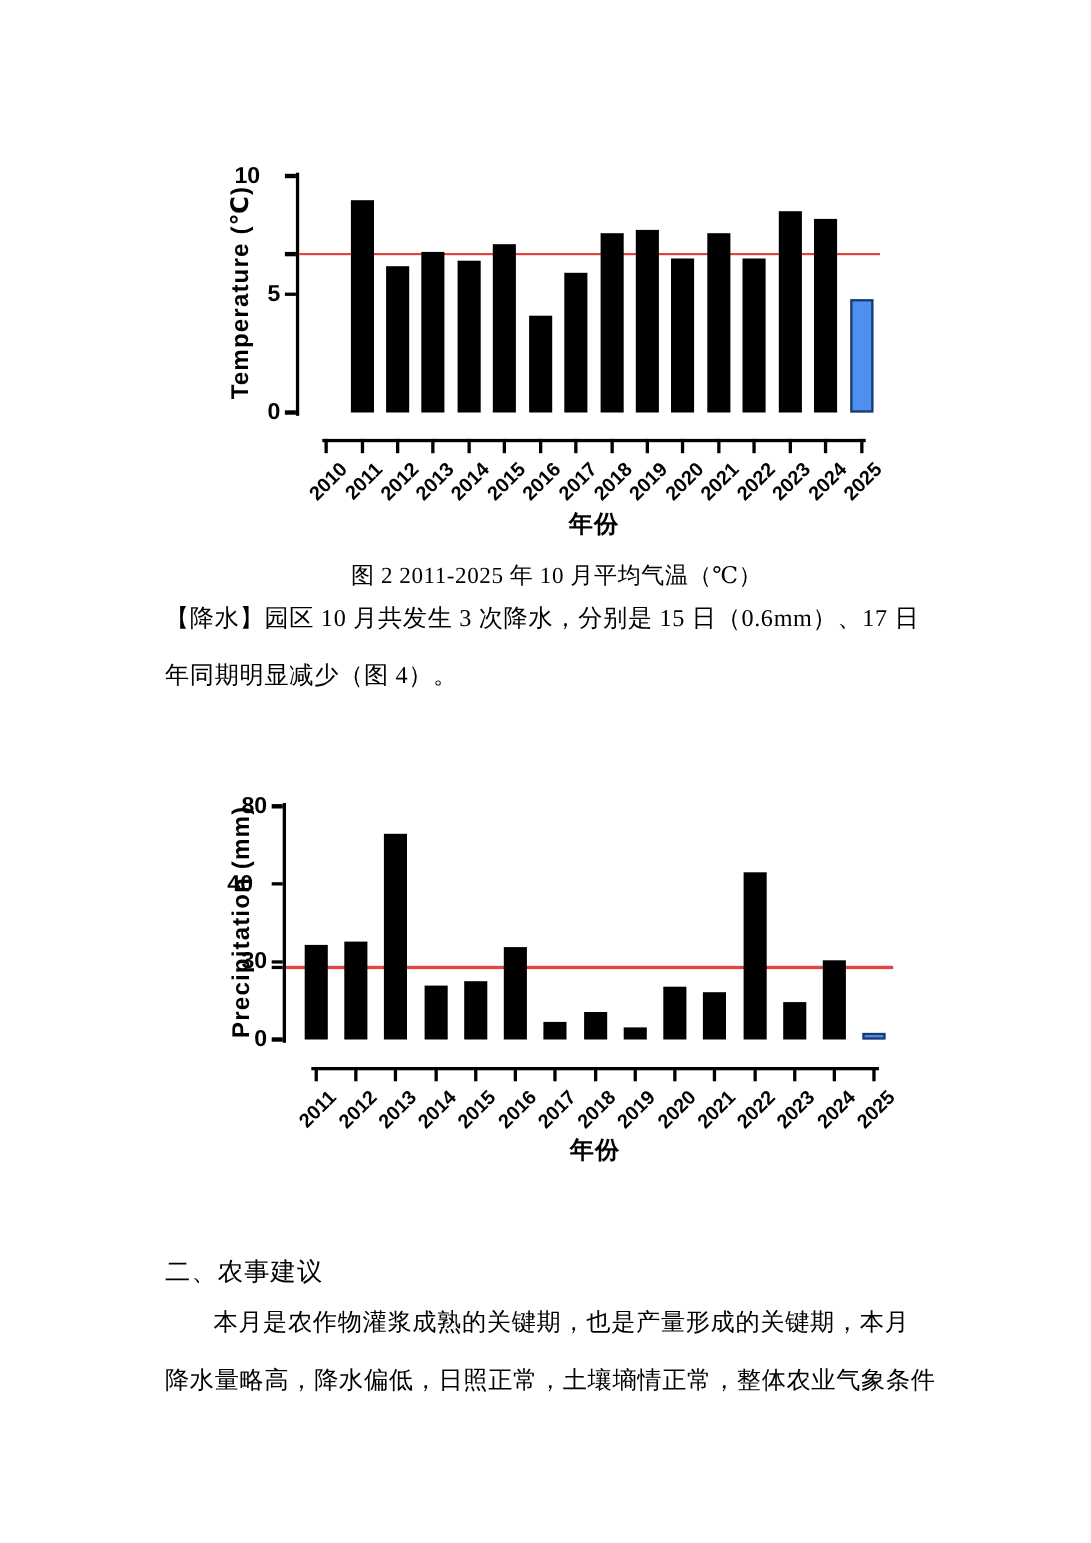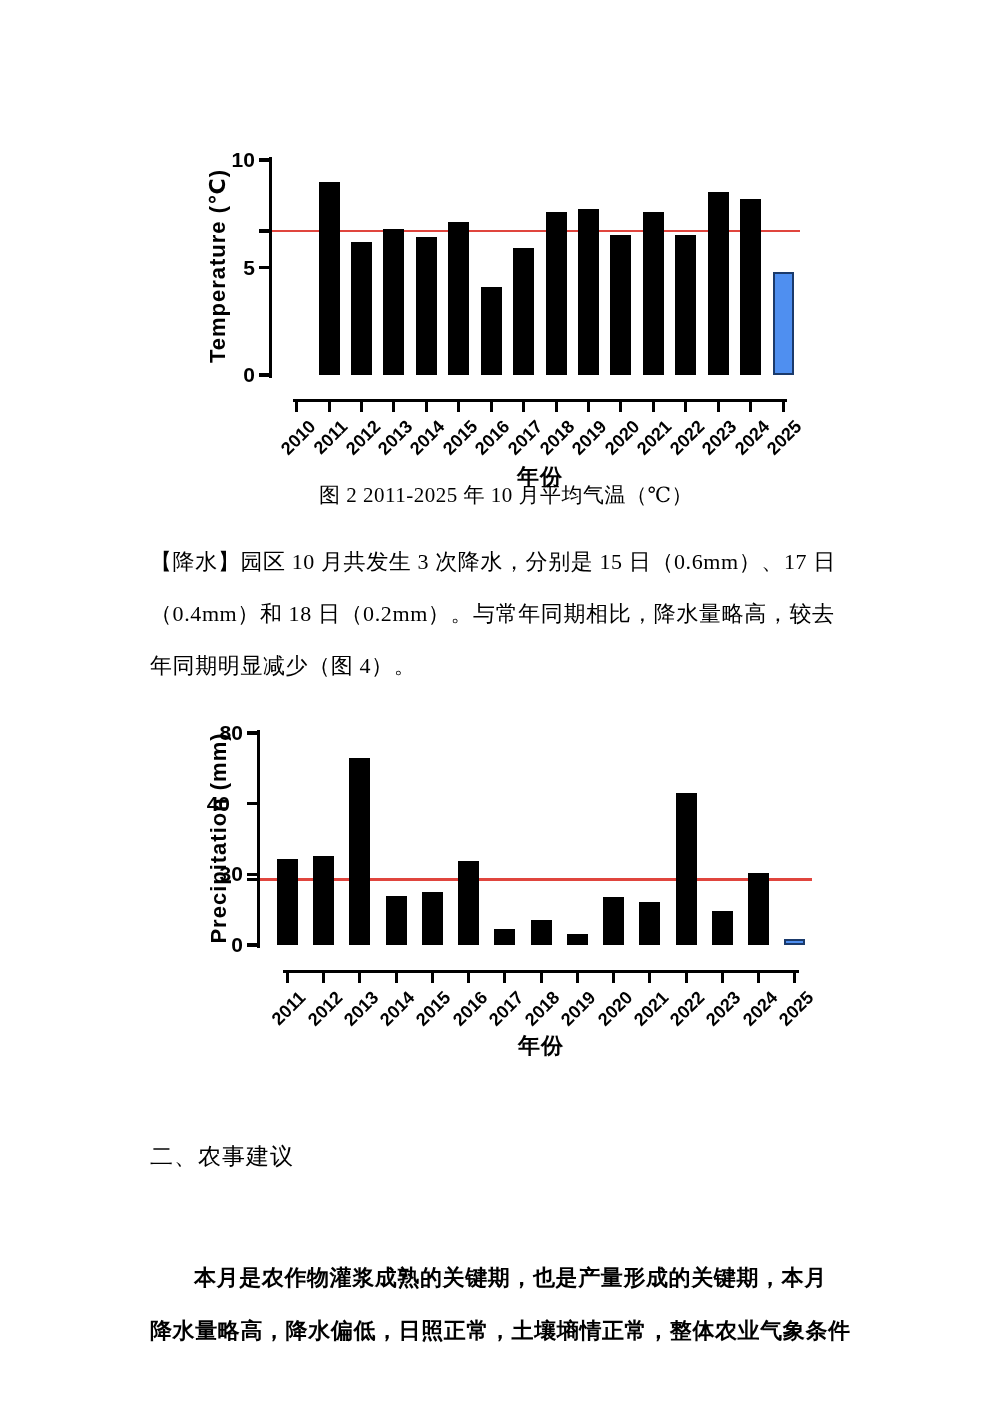--- a/index.html
+++ b/index.html
@@ -40,21 +40,21 @@
 
 <div class="page">
 
   <section class="chart-block" id="chart-temperature" style="left: 185px; top: 140px; width: 680px; height: 365px;">
       <div style="left: 83.8px; top: 17px; width: 3.2px; height: 221px; background: rgb(0, 0, 0);"></div>
       <div style="left: 73.8px; top: 233.4px; width: 10px; height: 3.2px; background: rgb(0, 0, 0);"></div>
       <div class="axis-text y-tick-label" style="right: 610.2px; top: 223px; width: 60px;">0</div>
       <div style="left: 73.8px; top: 125.9px; width: 10px; height: 3.2px; background: rgb(0, 0, 0);"></div>
       <div class="axis-text y-tick-label" style="right: 610.2px; top: 115.5px; width: 60px;">5</div>
       <div style="left: 73.8px; top: 18.4px; width: 10px; height: 3.2px; background: rgb(0, 0, 0);"></div>
-      <div class="axis-text y-tick-label" style="right: 610.2px; top: 8px; width: 60px;">10</div>
+      <div class="axis-text y-tick-label" style="right: 610.2px; top: 8px; width: 60px; text-align: center;">10</div>
       <div style="left: 73.8px; top: 89.35px; width: 10px; height: 3.2px; background: rgb(0, 0, 0);"></div>
       <div class="axis-text axis-title y-axis-title" style="left: -137px; top: 113px; width: 340px;">Temperature (℃)</div>
       <div style="left: 87px; top: 89.65px; width: 528px; height: 2.6px; background: rgb(224, 69, 62);"></div>
       <div style="left: 133.62px; top: 41.5px; width: 21px; height: 193.5px; background: rgb(0, 0, 0);"></div>
       <div style="left: 166.04px; top: 101.7px; width: 21px; height: 133.3px; background: rgb(0, 0, 0);"></div>
       <div style="left: 198.46px; top: 88.8px; width: 21px; height: 146.2px; background: rgb(0, 0, 0);"></div>
       <div style="left: 230.88px; top: 97.4px; width: 21px; height: 137.6px; background: rgb(0, 0, 0);"></div>
       <div style="left: 263.3px; top: 82.35px; width: 21px; height: 152.65px; background: rgb(0, 0, 0);"></div>
       <div style="left: 295.72px; top: 146.85px; width: 21px; height: 88.15px; background: rgb(0, 0, 0);"></div>
       <div style="left: 328.14px; top: 108.15px; width: 21px; height: 126.85px; background: rgb(0, 0, 0);"></div>
@@ -95,25 +95,24 @@
       <div class="axis-text x-tick-label" style="right: 170.26px; top: 277px;">2022</div>
       <div style="left: 531.66px; top: 259px; width: 3px; height: 13px; background: rgb(0, 0, 0);"></div>
       <div class="axis-text x-tick-label" style="right: 137.84px; top: 277px;">2023</div>
       <div style="left: 564.08px; top: 259px; width: 3px; height: 13px; background: rgb(0, 0, 0);"></div>
       <div class="axis-text x-tick-label" style="right: 105.42px; top: 277px;">2024</div>
       <div style="left: 596.5px; top: 259px; width: 3px; height: 13px; background: rgb(0, 0, 0);"></div>
       <div class="axis-text x-tick-label" style="right: 73px; top: 277px;">2025</div>
       <div class="axis-text axis-title" style="left: 295px; top: 322px; width: 120px;">年份</div>
     </section>
 
-  <div class="caption" id="caption-fig2" style="top: 482px;">图 2 2011-2025 年 10 月平均气温（℃）</div>
+  <div class="caption" id="caption-fig2" style="top: 510px;">图 2 2011-2025 年 10 月平均气温（℃）</div>
 
   <div class="para" id="para-precip" style="top: 548px;">
     <div class="tline">【降水】园区 10 月共发生 3 次降水，分别是 15 日（0.6mm）、17 日</div>
-    <div class="tline">（0.4mm）和 18 日（0.2mm）。与常年同期相比，降水量略高，较去</div>
     <div class="tline">年同期明显减少（图 4）。</div>
   </div>
 
   <section class="chart-block" id="chart-precipitation" style="left: 185px; top: 710px; width: 680px; height: 370px;">
       <div style="left: 71.8px; top: 20px; width: 3.2px; height: 218px; background: rgb(0, 0, 0);"></div>
       <div style="left: 61.8px; top: 233.4px; width: 10px; height: 3.2px; background: rgb(0, 0, 0);"></div>
       <div class="axis-text y-tick-label" style="right: 622.2px; top: 223px; width: 60px;">0</div>
       <div style="left: 61.8px; top: 162.733px; width: 10px; height: 3.2px; background: rgb(0, 0, 0);"></div>
       <div class="axis-text y-tick-label" style="right: 622.2px; top: 152.333px; width: 60px;">30</div>
       <div style="left: 61.8px; top: 92.0667px; width: 10px; height: 3.2px; background: rgb(0, 0, 0);"></div>
@@ -168,18 +167,18 @@
       <div style="left: 572.05px; top: 260px; width: 3px; height: 13px; background: rgb(0, 0, 0);"></div>
       <div class="axis-text x-tick-label" style="right: 97.45px; top: 278px;">2024</div>
       <div style="left: 608.3px; top: 260px; width: 3px; height: 13px; background: rgb(0, 0, 0);"></div>
       <div class="axis-text x-tick-label" style="right: 61.2px; top: 278px;">2025</div>
       <div class="axis-text axis-title" style="left: 296px; top: 321px; width: 120px;">年份</div>
     </section>
 
 
   <div class="heading" id="section-heading" style="top: 1143px;">二、农事建议</div>
 
-  <div class="para" id="para-advice" style="top: 1264px; font-weight: bold;">
+  <div class="para" id="para-advice" style="top: 1188px;">
     <div class="tline indent">本月是农作物灌浆成熟的关键期，也是产量形成的关键期，本月</div>
     <div class="tline">降水量略高，降水偏低，日照正常，土壤墒情正常，整体农业气象条件</div>
   </div>
 
 </div>
 
 </body></html>

